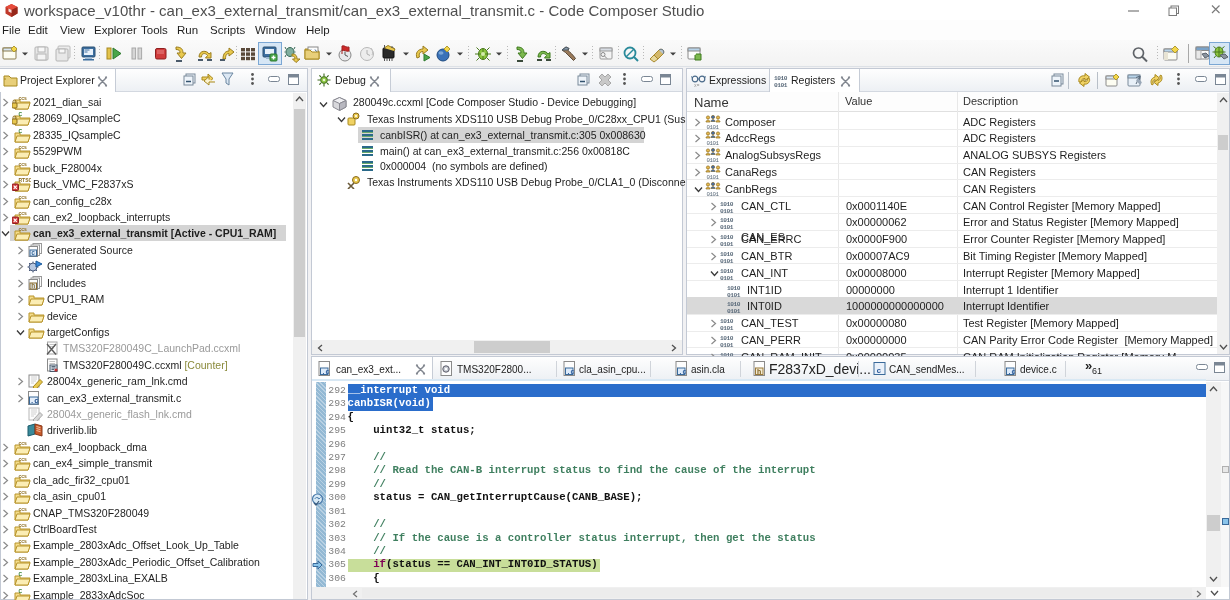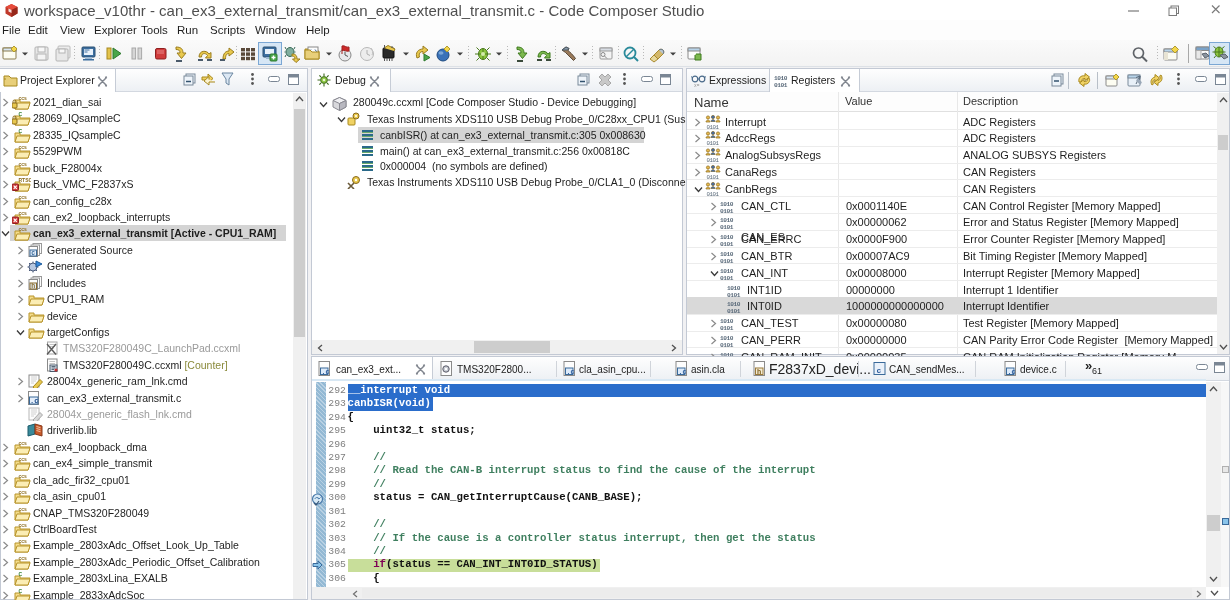--- a/index.html
+++ b/index.html
@@ -779,21 +779,21 @@
       <path d="M1 7 C1 4.5 5 4.5 5 7 Z"></path>
       <path d="M6 6.5 C6 4 10 4 10 6.5 Z"></path>
       <path d="M11 7 C11 4.5 15 4.5 15 7 Z"></path>
     </g>
     <g fill="#4a6a9a">
       <circle cx="8" cy="2" r="1.6"></circle>
       <path d="M6 6.5 C6 4 10 4 10 6.5 Z"></path>
     </g>
     <text x="1.5" y="13.5" font-size="5.8" fill="#5a6a7a" font-family="Liberation Mono" letter-spacing="-0.5">0101</text>
   </svg>
-<div class="trow" style="left:725px;top:113.6px;font-size:11px">Interrupt</div>
+<div class="trow" style="left:725px;top:113.6px;font-size:11px">Composer</div>
 <div class="trow" style="left:963px;top:113.6px;font-size:11px">ADC Registers</div>
 <div class="a" style="left:687px;top:128.9px;width:530px;height:1px;background:#ececec"></div>
 <svg class="a" style="left:694px;top:134.4px" width="7" height="9" viewBox="0 0 7 9">
     <path d="M1.5 1 L5.5 4.5 L1.5 8" stroke="#8a8a8a" stroke-width="1.2" fill="none"></path>
   </svg>
 <svg class="a" style="left:705px;top:131.4px" width="16" height="14" viewBox="0 0 16 14">
     <g fill="#e8b84c" stroke="#8a6a1a" stroke-width="0.7">
       <circle cx="3" cy="2.5" r="1.6"></circle>
       <circle cx="8" cy="2" r="1.6"></circle>
       <circle cx="13" cy="2.5" r="1.6"></circle>

